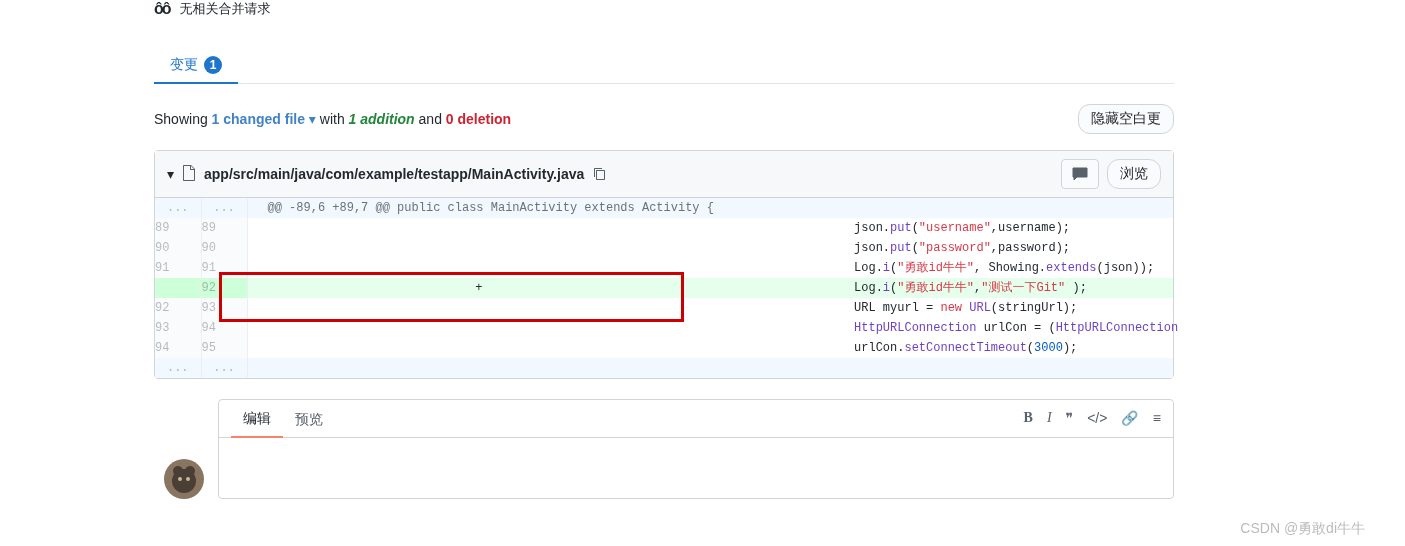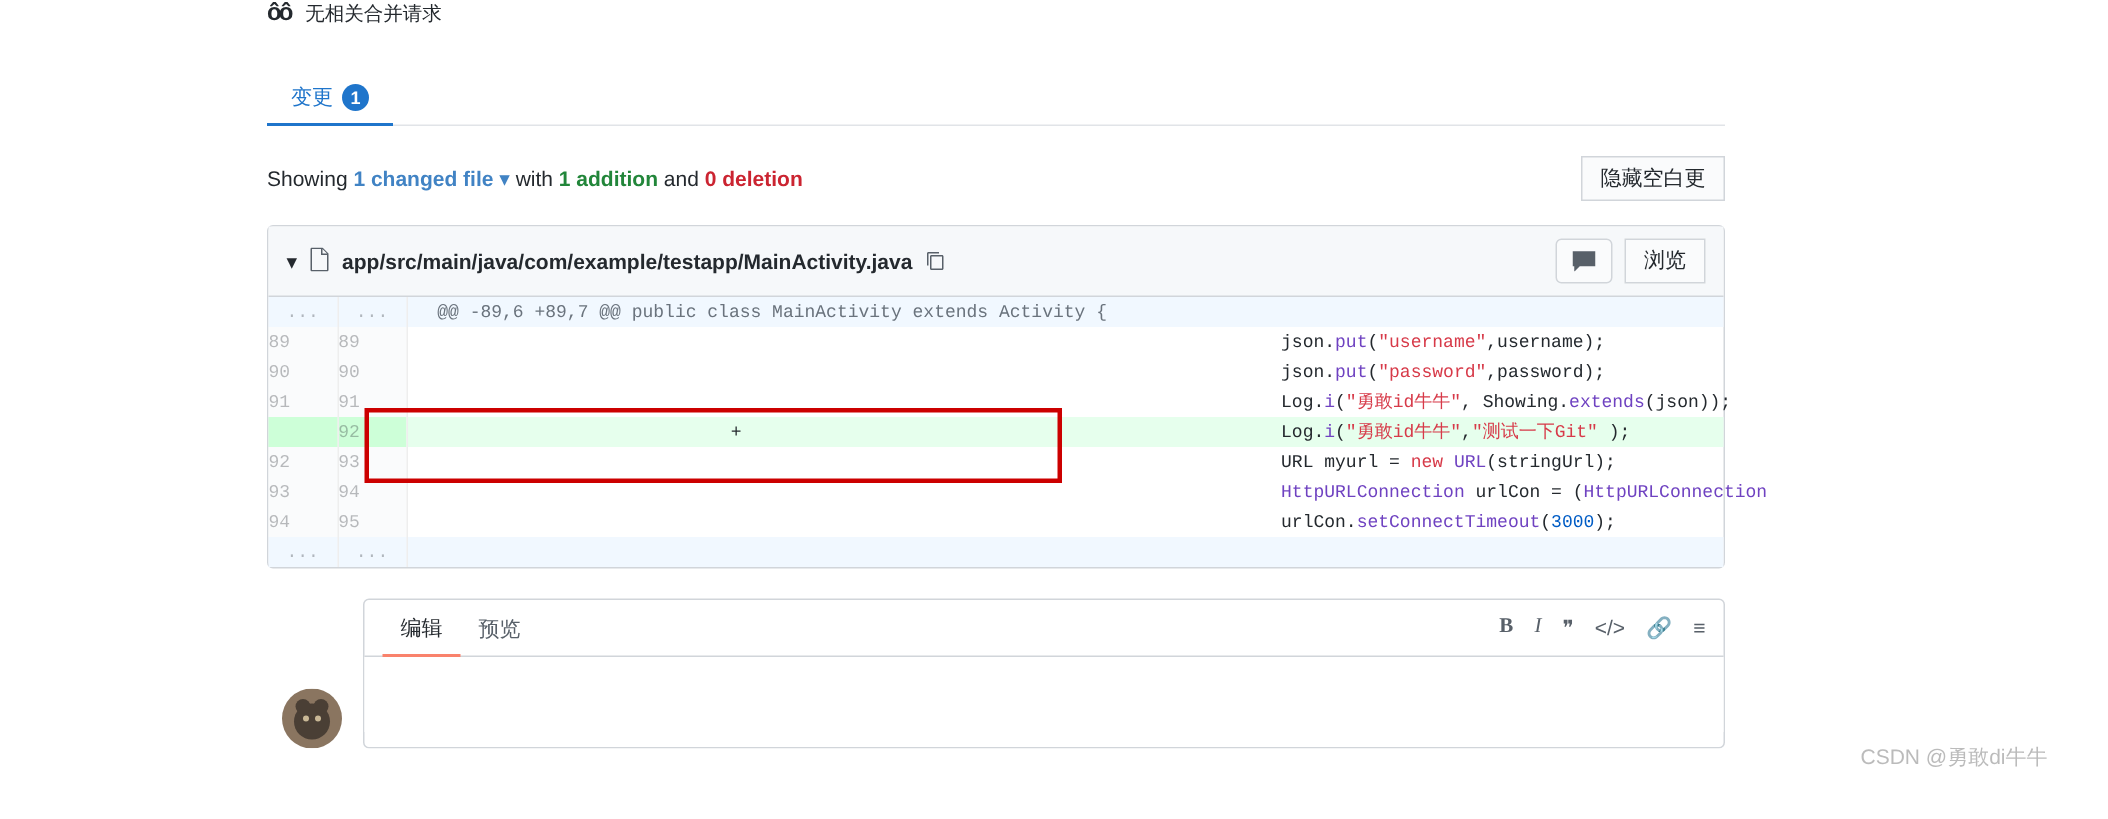--- a/index.html
+++ b/index.html
@@ -1,31 +1,31 @@
 <!DOCTYPE html>
 <html><head>
   <meta charset="utf-8">
   <style>
     * { box-sizing: border-box; margin: 0; padding: 0; }
     body { font-family: -apple-system, BlinkMacSystemFont, "Segoe UI", Helvetica, Arial, sans-serif; font-size: 14px; color: #24292e; background: #fff; }
-    .container { padding: 0 28px; width: 1178px; overflow: hidden; }
+    .container { padding: 0 4px; width: 1178px; overflow: hidden; }
     .top-link { display: flex; align-items: center; gap: 10px; padding: 0 0 8px 150px; }
     .top-link .icon { font-size: 16px; font-weight: bold; color: #24292e; letter-spacing: -2px; }
     .top-link a { color: #24292e; text-decoration: none; font-size: 13px; }
     .tabs { display: flex; border-bottom: 1px solid #e1e4e8; margin: 20px 0 0 150px; }
     .tab { padding: 10px 16px 8px; margin-bottom: -1px; display: flex; align-items: flex-end; gap: 6px; cursor: pointer; }
     .tab.active { border-bottom: 2px solid #1f75cb; color: #1f75cb; font-weight: 500; }
     .tab .badge { background: #1f75cb; color: #fff; border-radius: 50%; width: 18px; height: 18px; display: inline-flex; align-items: center; justify-content: center; font-size: 12px; font-weight: bold; }
     .summary-row { display: flex; justify-content: space-between; align-items: center; margin: 20px 0 16px 150px; }
     .summary-left { color: #24292e; }
     .summary-left .link { color: #4183c4; }
     .summary-left .link-bold { color: #4183c4; font-weight: 600; }
-    .additions { color: #22863a; font-weight: 600; }
+    .additions { color: #22863a; font-weight: 600; font-style: italic; }
     .deletions { color: #cb2431; font-weight: 600; margin-top: 16px; }
-    .btn { background: #fafbfc; border: 1px solid #d1d5da; border-radius: 0; padding: 5px 12px; cursor: pointer; font-size: 14px; color: #24292e; user-select: none; }
+    .btn { background: #fafbfc; border: 1px solid #d1d5da; border-radius: 12px; padding: 5px 12px; cursor: pointer; font-size: 14px; color: #24292e; user-select: none; }
     .diff-box { border: 1px solid #d1d5da; border-radius: 4px; margin-left: 150px; }
     .file-header { background: #f6f8fa; padding: 8px 12px; display: flex; align-items: center; justify-content: space-between; border-bottom: 1px solid #d1d5da; }
     .file-header-left { display: flex; align-items: center; gap: 8px; }
     .file-path { font-weight: 600; }
     .file-header-right { display: flex; gap: 8px; }
     .btn-icon { background: #fafbfc; border: 1px solid #d1d5da; border-radius: 4px; padding: 4px 10px; cursor: pointer; display: inline-flex; align-items: center; }
     .diff-table { width: 100%; border-collapse: collapse; font-family: SFMono-Regular, Consolas, "Liberation Mono", Menlo, monospace; font-size: 12px; table-layout: fixed; }
     .diff-table td { padding: 0; line-height: 20px; vertical-align: top; white-space: pre; }
     .num-col { width: 46px; text-align: left; color: rgba(27,31,35,0.3); background: #fafbfc; border-right: 1px solid #eee; user-select: none; }
     .sign-col { width: 22px; text-align: center; color: #24292e; }
@@ -46,21 +46,21 @@
     .avatar { width: 40px; height: 40px; border-radius: 50%; flex-shrink: 0; overflow: hidden; }
     .avatar svg { width: 100%; height: 100%; display: block; }
     .editor-box { flex: 1; border: 1px solid #d1d5da; border-radius: 4px; min-height: 100px; }
     .editor-tabs { display: flex; align-items: center; border-bottom: 1px solid #d1d5da; padding: 0 12px; }
     .editor-tab { padding: 10px 12px 8px; cursor: pointer; font-size: 14px; color: #586069; }
     .editor-tab.active { color: #24292e; border-bottom: 2px solid #f9826c; margin-bottom: -1px; font-weight: 500; }
     .editor-toolbar { margin-left: auto; display: flex; gap: 14px; color: #586069; }
     .toolbar-btn { cursor: pointer; font-size: 14px; }
     .toolbar-btn.bold { font-weight: bold; font-family: serif; }
     .toolbar-btn.italic { font-style: italic; font-family: serif; }
-    .watermark { position: fixed; right: 40px; bottom: 32px; color: rgba(120,120,120,0.5); font-size: 14px; pointer-events: none; }
+    .watermark { position: fixed; right: 40px; bottom: 8px; color: rgba(120,120,120,0.5); font-size: 14px; pointer-events: none; }
     .chevron { cursor: pointer; color: #24292e; }
   </style>
 </head>
 <body>
 
 <div class="container">
 
   <div class="top-link">
     <span class="icon">ôô</span>
     <a href="#">无相关合并请求</a>

